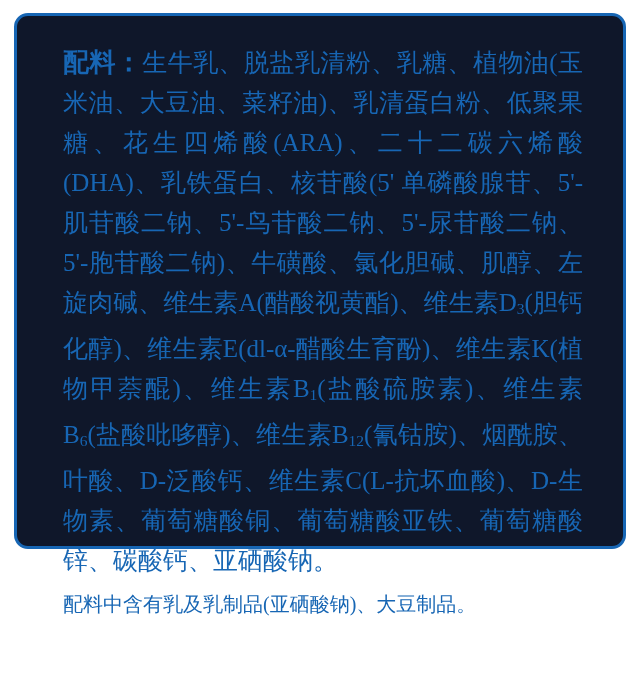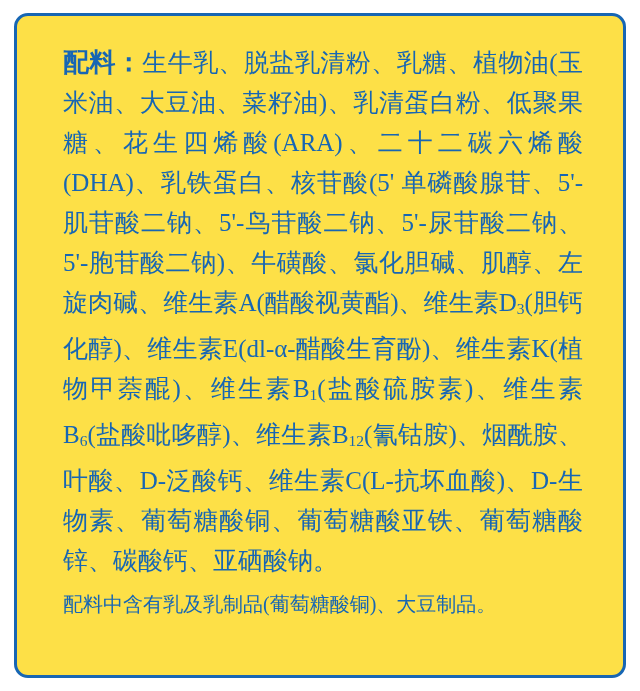--- a/index.html
+++ b/index.html
@@ -11,25 +11,25 @@
     height: 691px;
     background: #ffffff;
     font-family: "Liberation Serif", serif;
     overflow: hidden;
   }
   .panel {
     position: absolute;
     left: 14px;
     top: 13px;
     width: 612px;
-    height: 665px;
+    height: 536px;
     box-sizing: border-box;
     border: 3px solid #1766b4;
     border-radius: 14px;
-    background: #fde047;
+    background: #0f172a;
   }
   .content {
     position: absolute;
     left: 46px;
     top: 27px;
     width: 520px;
   }
   .ingredients {
     color: #1766b4;
     font-size: 25px;
@@ -55,15 +55,15 @@
     font-size: 0.62em;
     vertical-align: -0.2em;
   }
 </style>
 </head>
 <body>
 
 <div class="panel">
   <div class="content">
     <p class="ingredients"><span class="label">配料：</span><span>生牛乳、脱盐乳清粉、乳糖、植物油(玉米油、大豆油、菜籽油)、乳清蛋白粉、低聚果糖、花生四烯酸(ARA)、二十二碳六烯酸(DHA)、乳铁蛋白、核苷酸(5' 单磷酸腺苷、5'-肌苷酸二钠、5'-鸟苷酸二钠、5'-尿苷酸二钠、5'-胞苷酸二钠)、牛磺酸、氯化胆碱、肌醇、左旋肉碱、维生素A(醋酸视黄酯)、维生素D</span><sub>3</sub><span>(胆钙化醇)、维生素E(dl-α-醋酸生育酚)、维生素K(植物甲萘醌)、维生素B</span><sub>1</sub><span>(盐酸硫胺素)、维生素B</span><sub>6</sub><span>(盐酸吡哆醇)、维生素B</span><sub>12</sub><span>(氰钴胺)、烟酰胺、叶酸、D-泛酸钙、维生素C(L-抗坏血酸)、D-生物素、葡萄糖酸铜、葡萄糖酸亚铁、葡萄糖酸锌、碳酸钙、亚硒酸钠。</span></p>
-    <p class="note">配料中含有乳及乳制品(葡萄糖酸铜)、大豆制品。</p>
+    <p class="note">配料中含有乳及乳制品(亚硒酸钠)、大豆制品。</p>
   </div>
 </div>
 
 </body></html>

